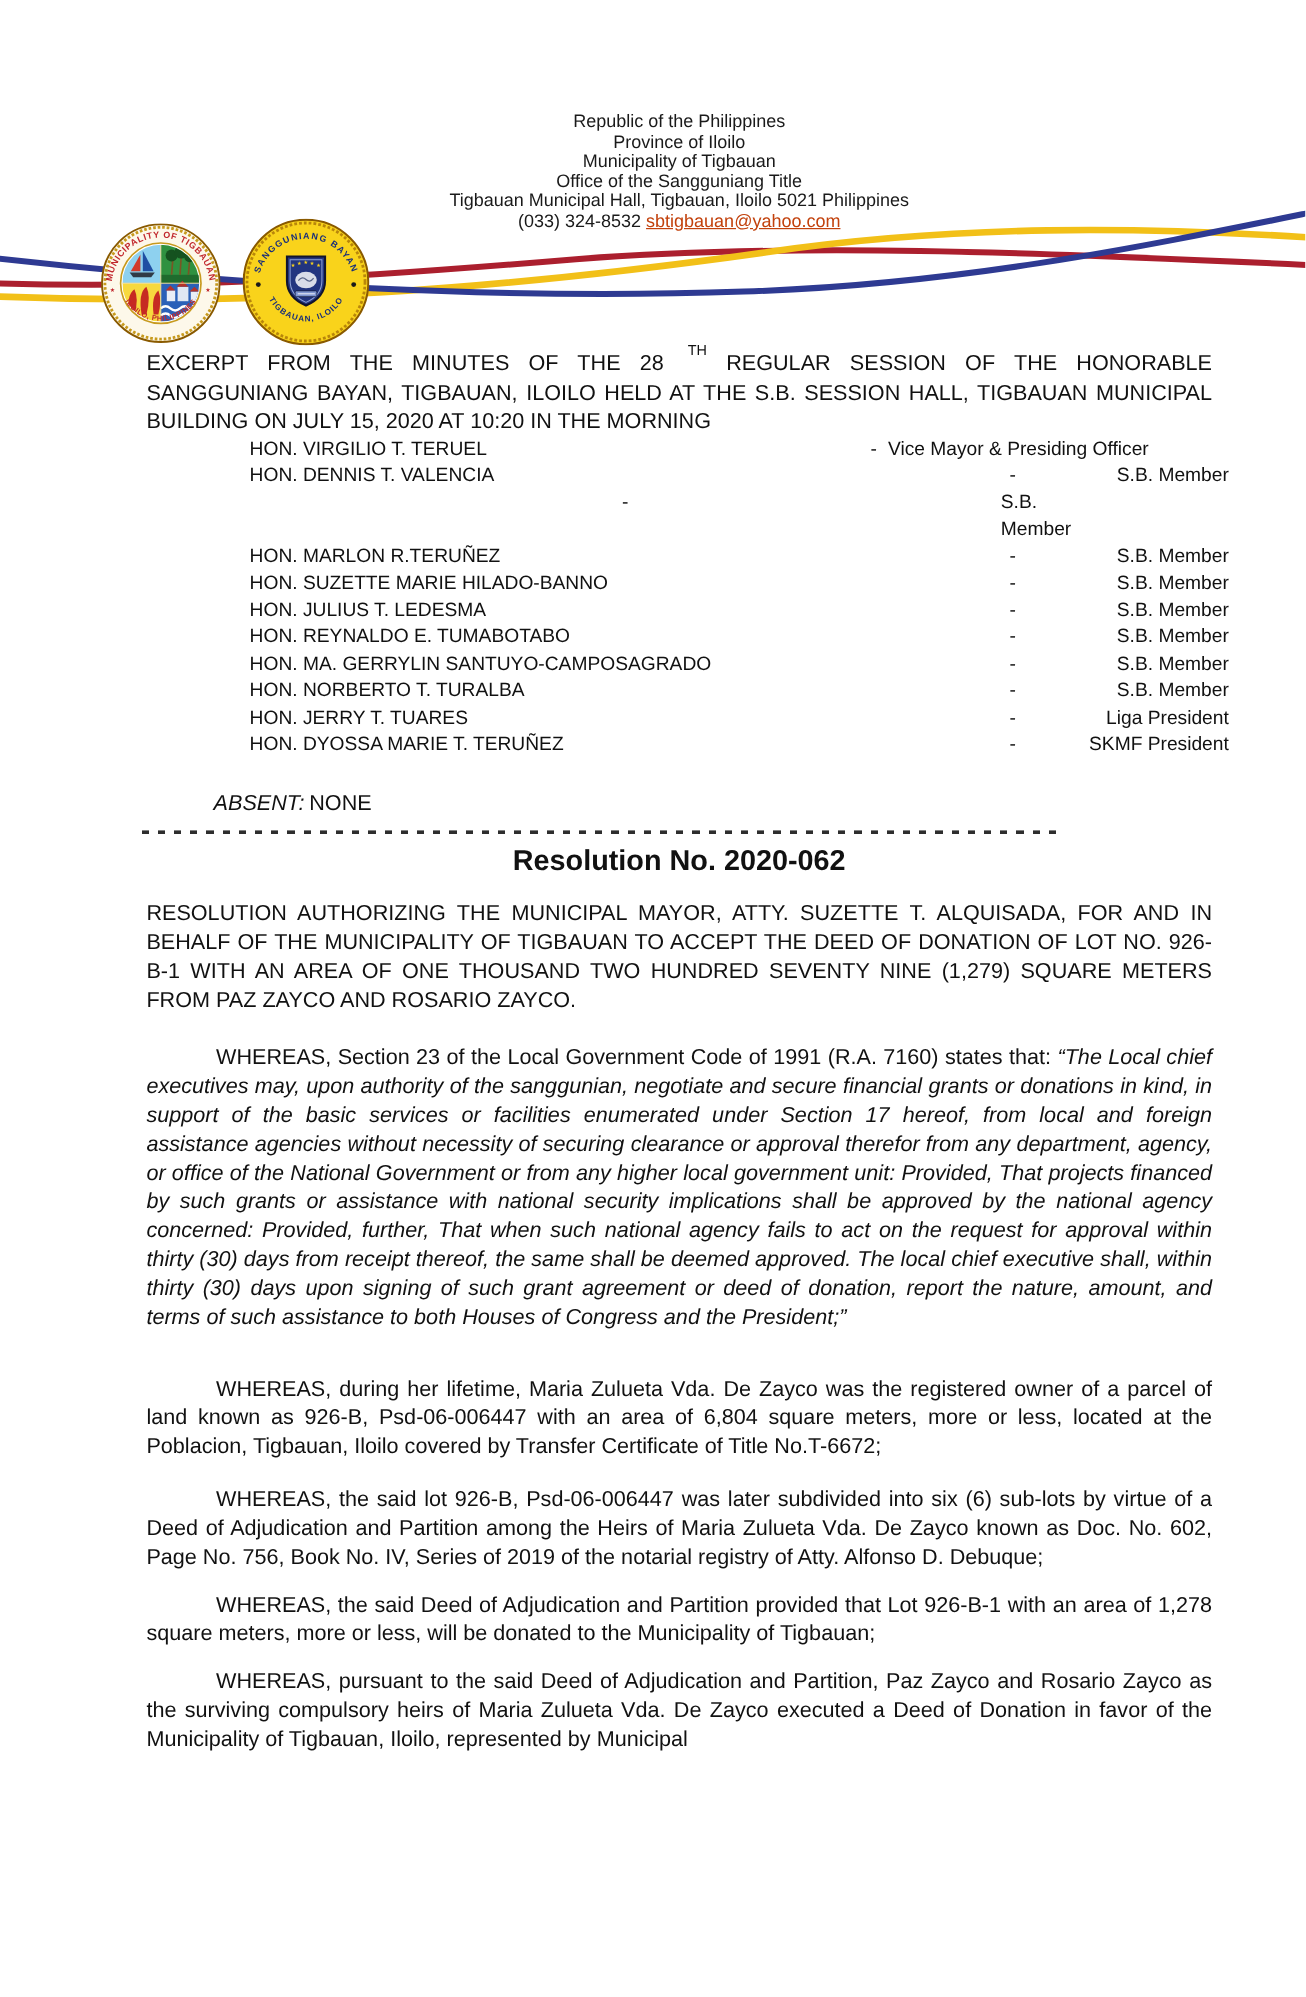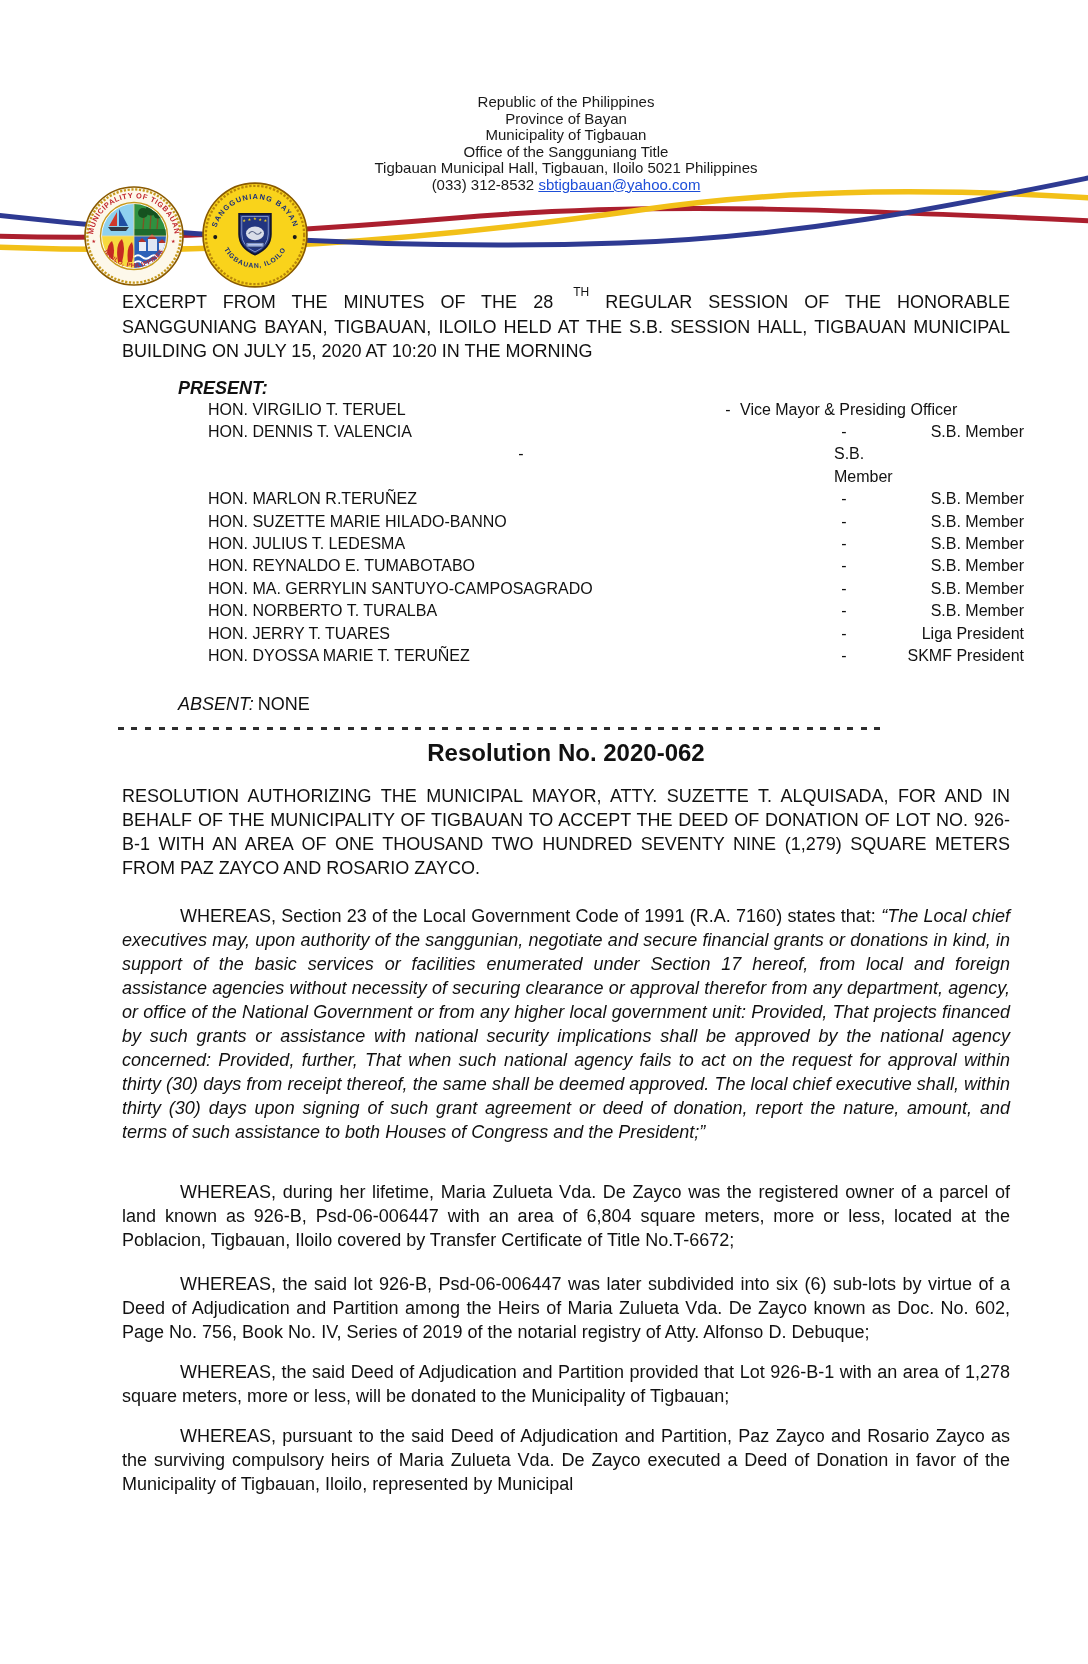--- a/index.html
+++ b/index.html
@@ -8,21 +8,21 @@
     width:1088px; height:1664px;
     background:#ffffff;
     font-family:"Liberation Sans", sans-serif;
     color:#111;
     overflow:hidden;
   }
   .content { padding:0 78px 0 122px; }
 
   
   .letterhead { margin-top:94px; text-align:center; font-size:15px; line-height:16.5px; color:#1a1a1a; }
-  .letterhead .email { text-decoration:underline; color:#1d4ed8; cursor:pointer; }
+  .letterhead .email { text-decoration:underline; color:#c2410c; cursor:pointer; }
 
   
   .decor { position:absolute; top:0; left:0; width:1088px; height:320px; }
   .ribbon { position:absolute; top:0; left:0; }
   .seal { position:absolute; }
   .seal-muni { left:84px; top:186px; width:100px; height:100px; }
   .seal-sb   { left:202px; top:182px; width:106px; height:106px; }
 
   
   .excerpt { margin:92px 0 0 0; font-size:18px; line-height:24.5px; text-align:justify; }
@@ -145,32 +145,31 @@
       <text font-size="6.4" font-weight="bold" fill="#1a2f7a" letter-spacing="0.8">
         <textPath href="#sbBot" startOffset="50%" text-anchor="middle">TIGBAUAN, ILOILO</textPath>
       </text>
     </svg>
   </div>
 
   <div class="content">
 
     <div class="letterhead">
       <div>Republic of the Philippines</div>
-      <div>Province of Bayan</div>
+      <div>Province of Iloilo</div>
       <div>Municipality of Tigbauan</div>
       <div>Office of the Sangguniang Title</div>
       <div>Tigbauan Municipal Hall, Tigbauan, Iloilo 5021 Philippines</div>
       <div>
-        <span>(033) 312-8532 </span><span class="email">sbtigbauan@yahoo.com</span>
+        <span>(033) 324-8532 </span><span class="email">sbtigbauan@yahoo.com</span>
       </div>
     </div>
 
     <p class="excerpt"><span>EXCERPT FROM THE MINUTES OF THE 28</span><sup>TH</sup><span> REGULAR SESSION OF THE HONORABLE SANGGUNIANG BAYAN, TIGBAUAN, ILOILO HELD AT THE S.B. SESSION HALL, TIGBAUAN MUNICIPAL BUILDING ON JULY 15, 2020 AT 10:20 IN THE MORNING</span></p>
 
-    <div class="present-label">PRESENT:</div>
 
     <div class="roster">
         <div class="roster-row first">
     <span class="name">HON. VIRGILIO T. TERUEL</span>
     <span class="dash">-</span>
     <span class="title">Vice Mayor &amp; Presiding Officer</span>
   </div>
         <div class="roster-row">
     <span class="name">HON. DENNIS T. VALENCIA</span>
     <span class="dash">-</span>

